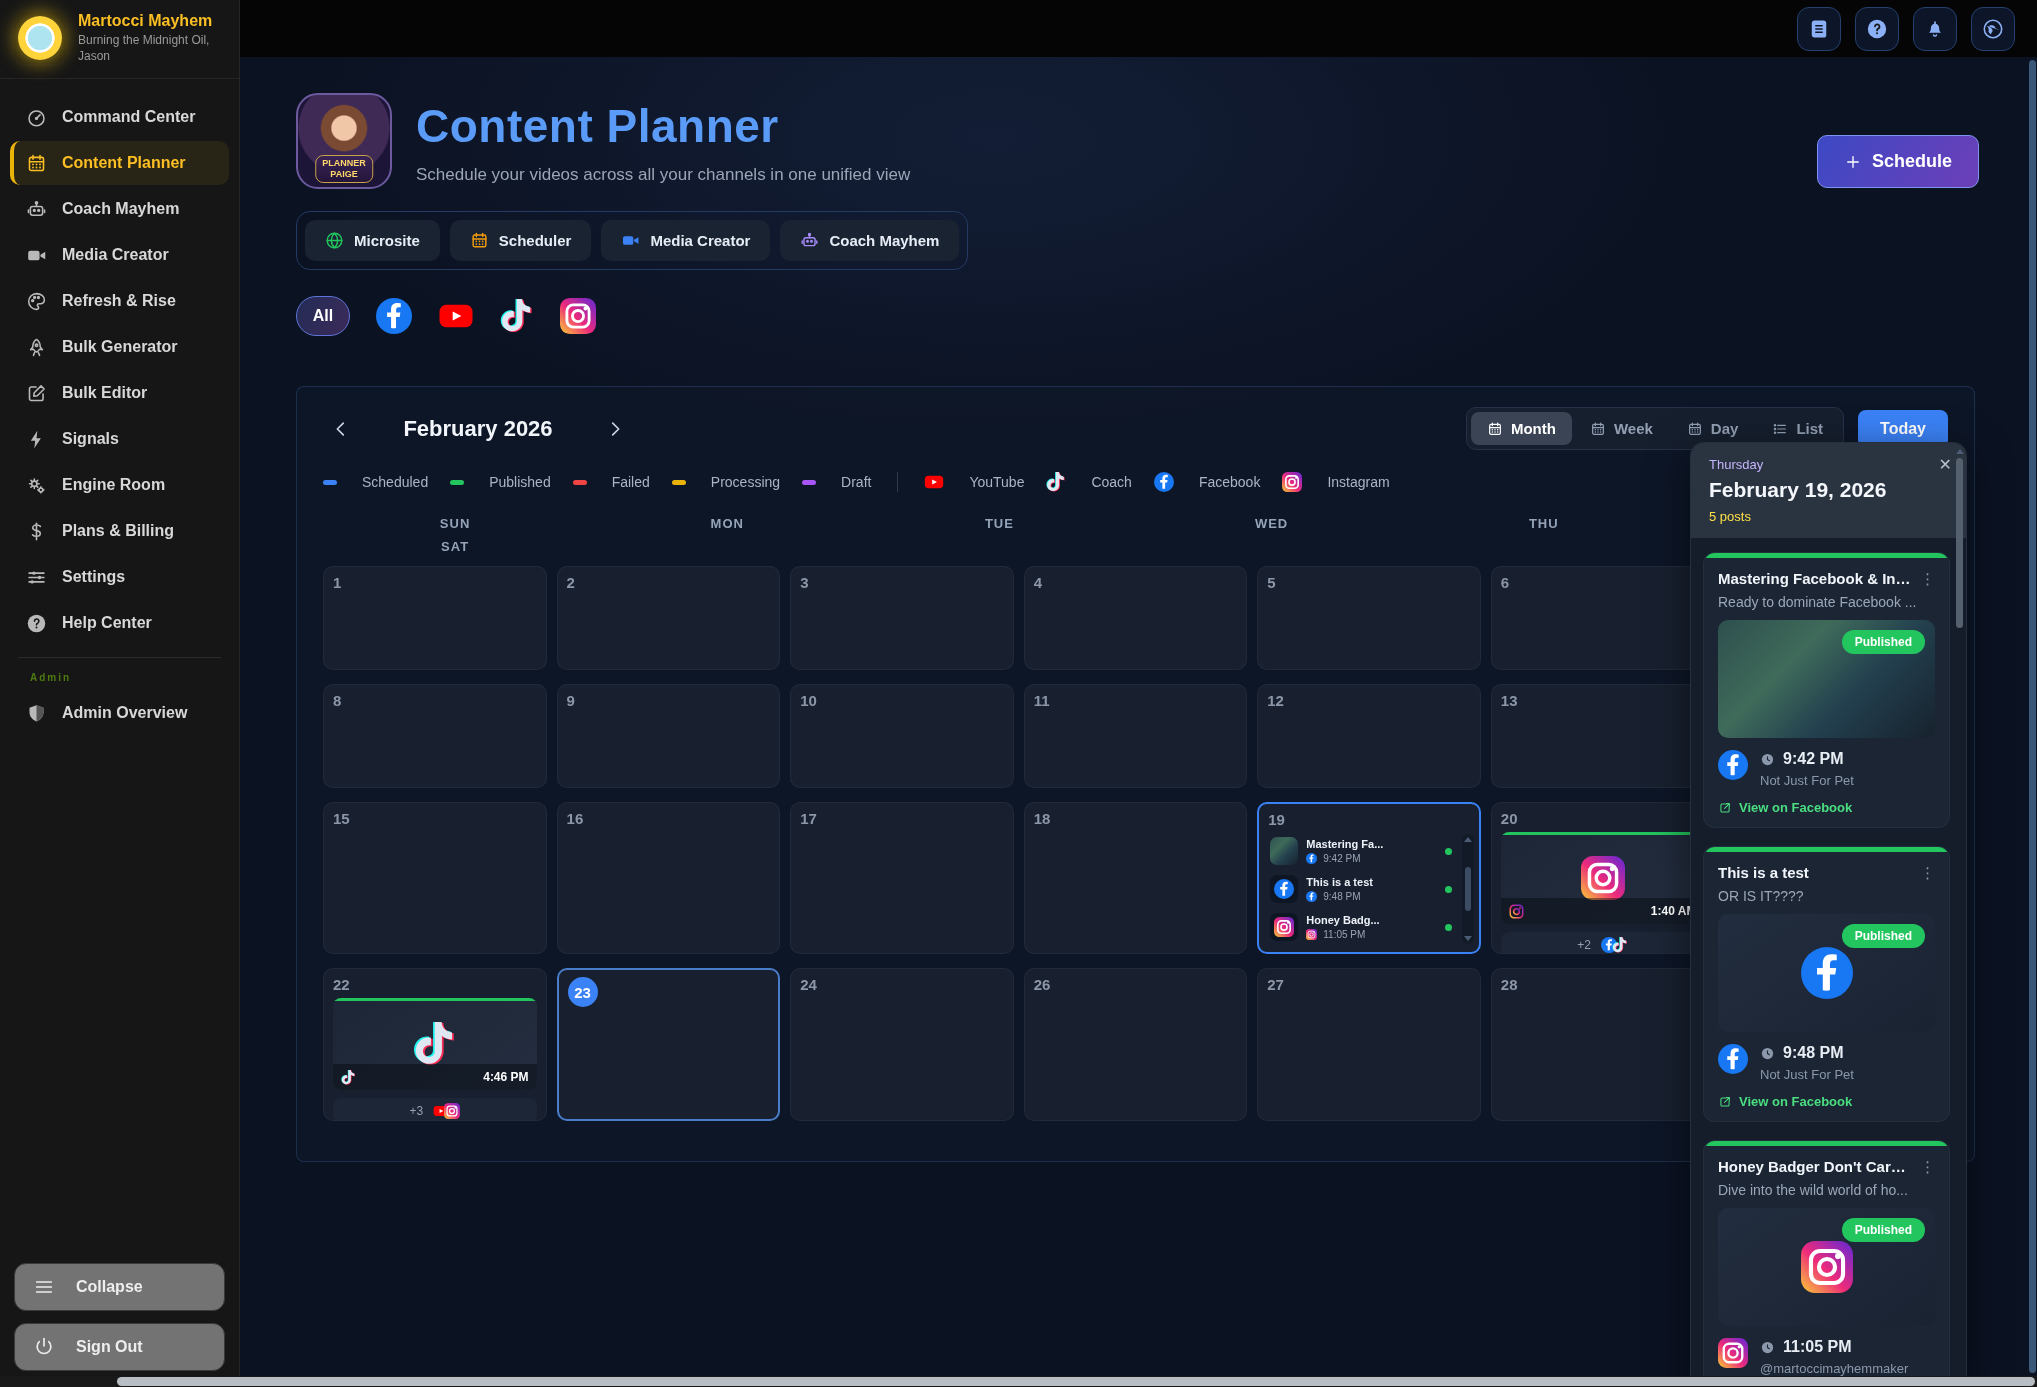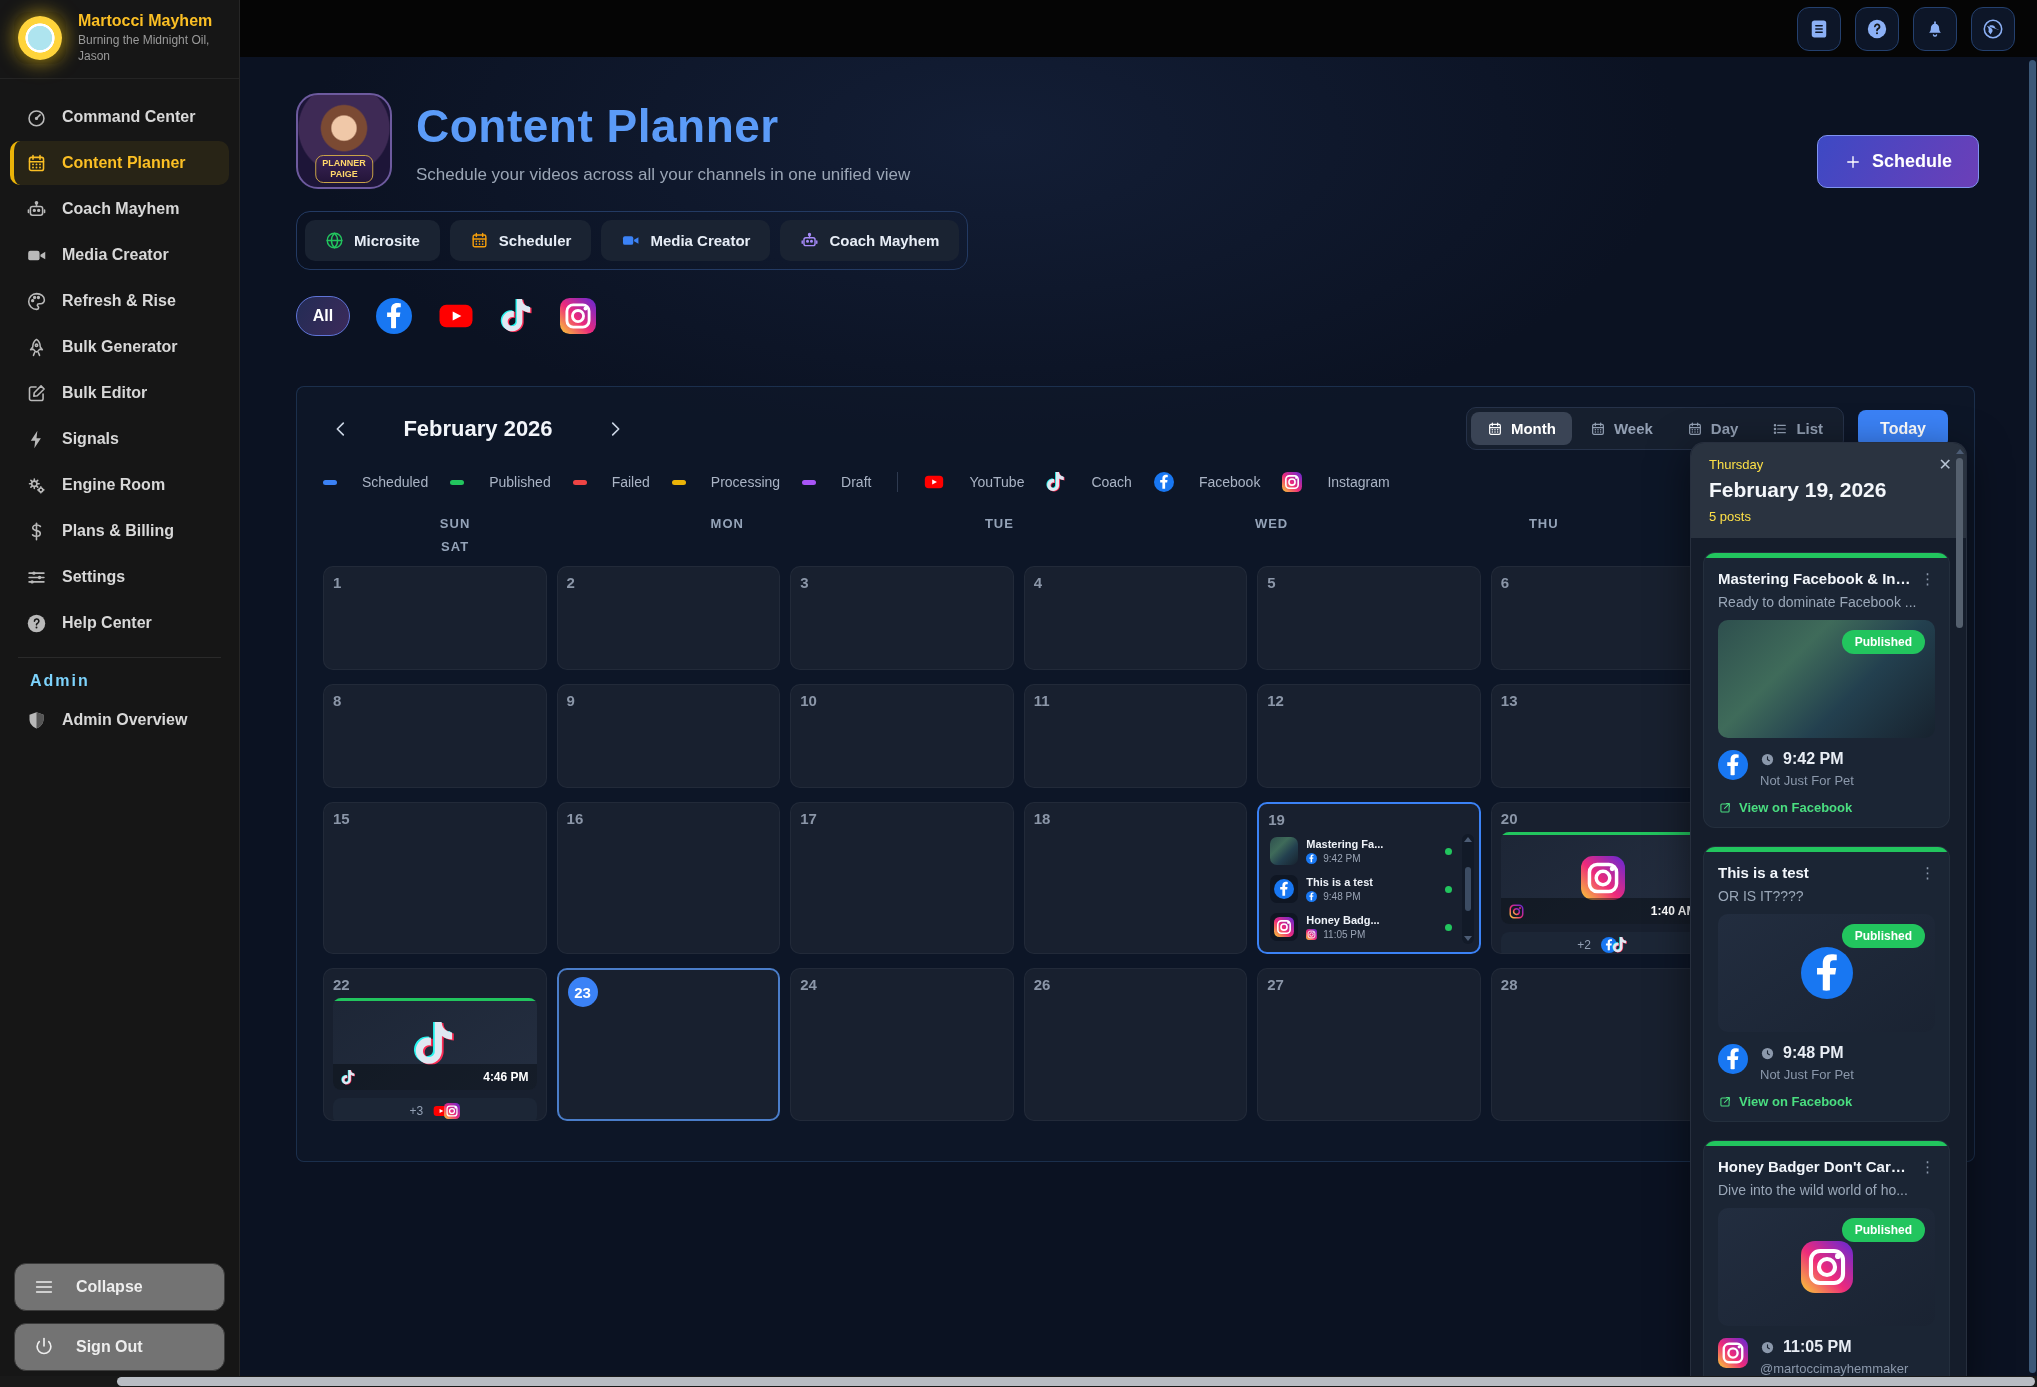--- a/index.html
+++ b/index.html
@@ -23,21 +23,21 @@
     box-shadow:0 0 18px 4px rgba(250,204,21,.55); display:flex; align-items:center; justify-content:center; }
   .brand-name { color:#fbbf24; font-weight:bold; font-size:16px; }
   .brand-sub { color:#9a9a9a; font-size:12px; margin-top:3px; line-height:1.3; }
   nav.menu { padding:16px 10px 0; flex:1 1 auto; overflow:hidden; }
   .nav-item { display:flex; align-items:center; gap:14px; height:44px; padding:0 12px; margin-bottom:2px;
     border-radius:10px; color:#d8d8d8; font-size:16px; font-weight:bold; cursor:pointer; border-left:4px solid transparent; }
   .nav-item .nicon { width:22px; color:#b9b9b9; display:flex; }
   .nav-item.active { background:rgba(250,204,21,.08); border-left:4px solid #eab308; color:#fbbf24; }
   .nav-item.active .nicon { color:#fbbf24; }
   .nav-sep { height:1px; background:#2a2a2a; margin:12px 8px; }
-  .admin-label { color:#7dd3fc; font-size:16px; font-weight:bold; letter-spacing:2px; padding:2px 20px 8px; }
+  .admin-label { color:#4d7c0f; font-size:10px; font-weight:bold; letter-spacing:2px; padding:2px 20px 8px; }
   .side-bottom { padding:10px 14px 16px; display:flex; flex-direction:column; gap:12px; }
   .side-btn { border:1px solid #3a3a3a; border-radius:12px; height:48px; display:flex; align-items:center;
     gap:21px; padding:0 18px; color:#eee; font-size:16px; font-weight:bold; background:#737373; cursor:pointer; }
 
   
   .main { position:absolute; left:240px; top:57px; right:0; bottom:0;
     background:radial-gradient(ellipse 1100px 500px at 42% 6%, #131e36 0%, #0b1222 62%); }
   .head-row { display:flex; align-items:flex-start; padding:36px 58px 0 56px; }
   .paige { width:96px; height:96px; border-radius:22px; position:relative; flex:0 0 auto; margin-right:24px;
     background:radial-gradient(circle at 50% 36%, #f0c8a8 0 16%, #7b4a33 18% 30%, #3e2a55 32% 60%, #1d1538 62%);
@@ -116,21 +116,21 @@
   .more-pill { margin-top:8px; background:#1c2636; border-radius:8px; height:26px; display:flex; align-items:center;
     justify-content:center; gap:10px; color:#93a0b4; font-size:12px; }
   .ovl { display:flex; }
   .ovl > * + * { margin-left:-5px; }
 
   
   .panel { position:absolute; left:1690px; top:442px; width:277px; height:945px; background:#151d2b;
     border:1px solid rgba(148,163,184,.14); border-radius:14px 14px 0 0; overflow:hidden; z-index:4;
     box-shadow:0 10px 40px rgba(0,0,0,.5); }
   .panel-head { background:#2a3340; padding:14px 18px 14px; position:relative; }
-  .p-weekday { color:#fde047; font-size:13px; }
+  .p-weekday { color:#c4b5fd; font-size:13px; }
   .p-date { color:#f4f7fb; font-size:21px; font-weight:bold; margin-top:6px; }
   .p-count { color:#fde047; font-size:13px; margin-top:7px; }
   .p-close { position:absolute; right:14px; top:12px; color:#b6c2d2; font-size:16px; cursor:pointer; }
   .panel-body { padding:14px 16px 14px 12px; display:flex; flex-direction:column; gap:18px; height:calc(100% - 92px); overflow:hidden; position:relative; }
   .pcard { background:#1b2534; border-radius:12px; overflow:hidden; border:1px solid rgba(148,163,184,.08); flex:0 0 auto; cursor:pointer; }
   .pcard .bar { height:5px; background:#22c55e; }
   .pcard .inner { padding:12px 14px 12px; }
   .pc-titlerow { display:flex; align-items:flex-start; }
   .pc-title { color:#f2f6fb; font-size:15px; font-weight:bold; white-space:nowrap; overflow:hidden; text-overflow:ellipsis; flex:1 1 auto; }
   .kebab { color:#8b98ab; font-size:15px; margin-left:8px; cursor:pointer; }

